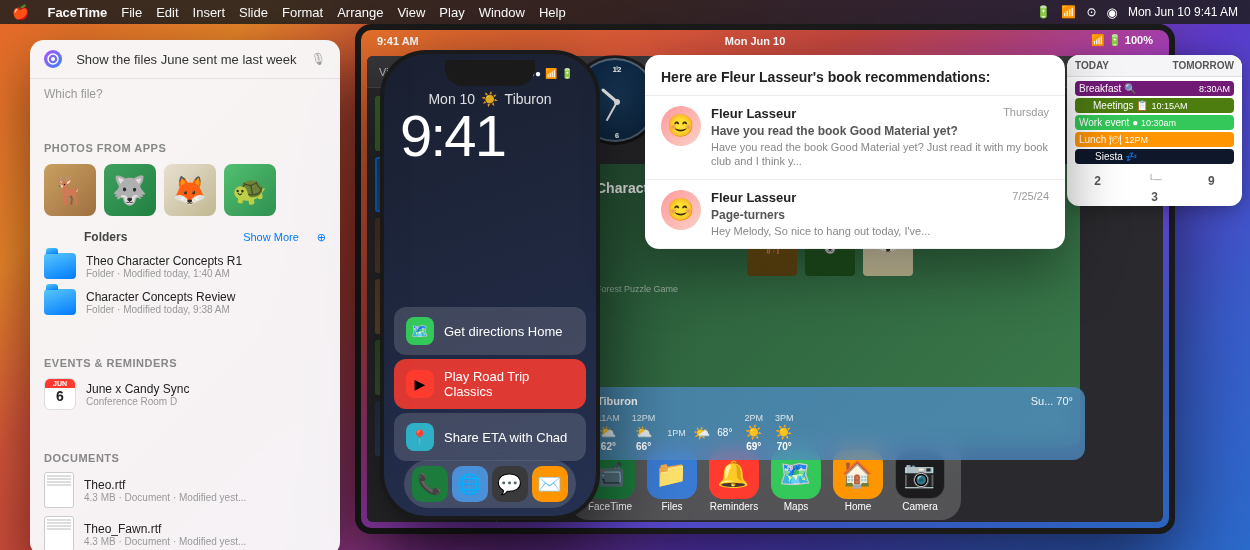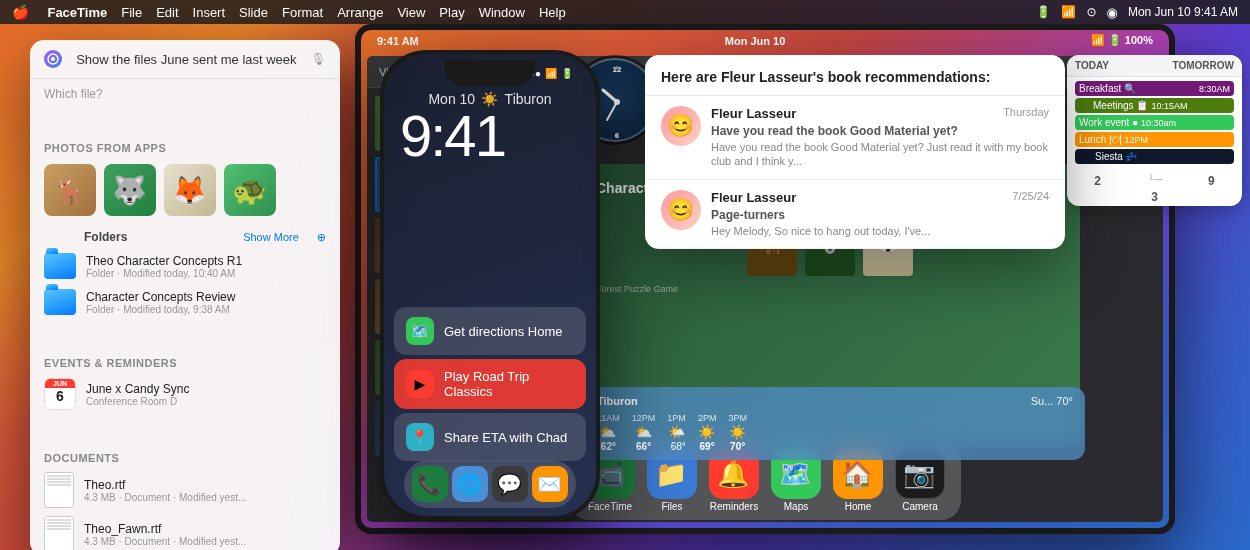--- a/index.html
+++ b/index.html
@@ -823,21 +823,21 @@
     <span class="folders-title">Folders</span>
     <span class="show-more">
       <span>Show More</span>
       <span> ⊕</span>
     </span>
   </div>
   <div class="folder-item">
     <div class="folder-icon"></div>
     <div class="folder-info">
       <h4>Theo Character Concepts R1</h4>
-      <p>Folder · Modified today, 10:40 AM</p>
+      <p>Folder · Modified today, 1:40 AM</p>
     </div>
   </div>
   <div class="folder-item">
     <div class="folder-icon"></div>
     <div class="folder-info">
       <h4>Character Concepts Review</h4>
       <p>Folder · Modified today, 9:38 AM</p>
     </div>
   </div>
 
@@ -1018,21 +1018,21 @@
     <div style="display:flex;flex-direction:column;align-items:center;gap:1px">
       <span style="font-size:9px;color:rgba(255,255,255,0.8)">11AM</span>
       <span style="font-size:14px">⛅</span>
       <span style="font-size:10px;color:white;font-weight:600">62°</span>
     </div>
     <div style="display:flex;flex-direction:column;align-items:center;gap:1px">
       <span style="font-size:9px;color:rgba(255,255,255,0.8)">12PM</span>
       <span style="font-size:14px">⛅</span>
       <span style="font-size:10px;color:white;font-weight:600">66°</span>
     </div>
-    <div style="display:flex;flex-direction:column;align-items:flex-end;gap:1px">
+    <div style="display:flex;flex-direction:row;align-items:center;gap:7px">
       <span style="font-size:9px;color:rgba(255,255,255,0.8)">1PM</span>
       <span style="font-size:14px">🌤️</span>
       <span style="font-size:10px;color:white;font-weight:400">68°</span>
     </div>
     <div style="display:flex;flex-direction:column;align-items:center;gap:1px">
       <span style="font-size:9px;color:rgba(255,255,255,0.8)">2PM</span>
       <span style="font-size:14px">☀️</span>
       <span style="font-size:10px;color:white;font-weight:600">69°</span>
     </div>
     <div style="display:flex;flex-direction:column;align-items:center;gap:1px">

